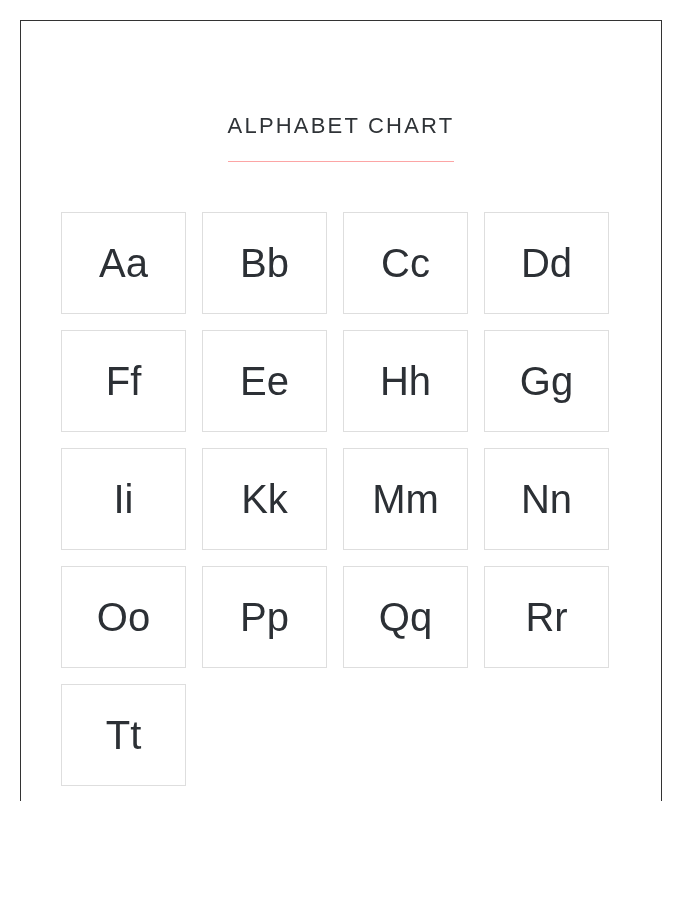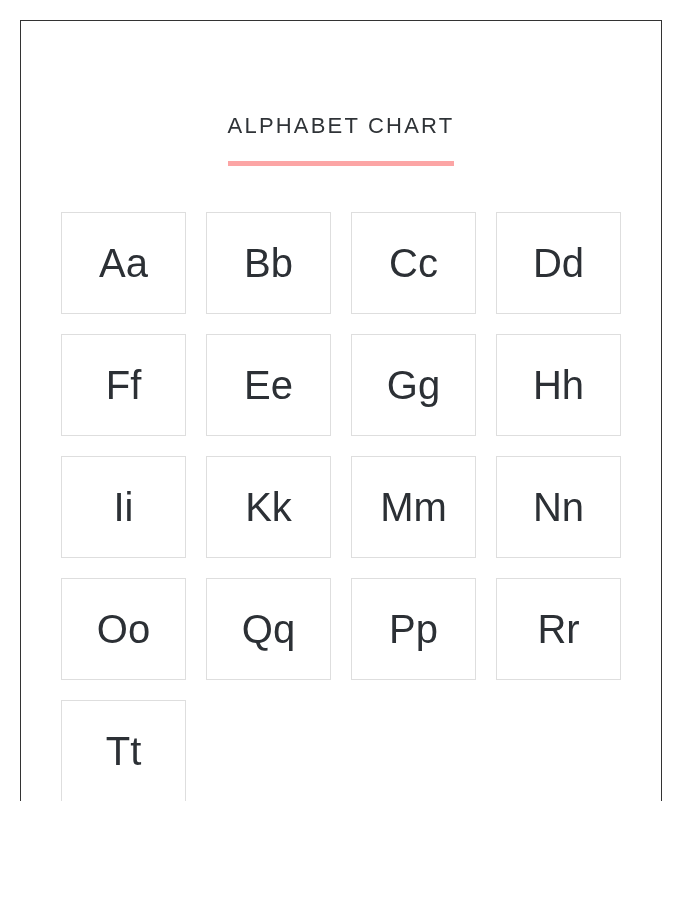--- a/index.html
+++ b/index.html
@@ -10,30 +10,30 @@
       width: 640px; min-height: 1000px;
       border: 1px solid #333;
       background: #fff;
       box-sizing: content-box;
     }
     .title-wrap { text-align: center; margin-top: 77px; }
     .title {
       display: inline-block;
       font-size: 22px; letter-spacing: 2.2px; color: #2f3337;
       padding-bottom: 22px;
-      border-bottom: 5px solid #fca5a5;
+      border-bottom: 1px solid #fca5a5;
       font-weight: normal;
       line-height: 26px;
     }
     .grid {
       position: absolute; left: 40px; top: 191px;
       display: grid;
       grid-template-columns: repeat(4, 125px);
       grid-auto-rows: 102px;
-      column-gap: 20px; row-gap: 20px;
+      column-gap: 20px; row-gap: 20px; gap: 16px;
     }
     .tile {
       box-sizing: border-box;
       border: 1px solid #dedede;
       display: flex; align-items: center; justify-content: center;
       font-size: 40px; color: #2c3035;
       background: #fff;
       cursor: pointer;
     }
   </style>
@@ -45,26 +45,26 @@
     <div class="title-wrap">
       <h1 class="title">ALPHABET CHART</h1>
     </div>
     <div class="grid">
       <div class="tile">Aa</div>
       <div class="tile">Bb</div>
       <div class="tile">Cc</div>
       <div class="tile">Dd</div>
       <div class="tile">Ff</div>
       <div class="tile">Ee</div>
+      <div class="tile">Hh</div>
       <div class="tile">Gg</div>
-      <div class="tile">Hh</div>
       <div class="tile">Ii</div>
       <div class="tile">Kk</div>
       <div class="tile">Mm</div>
       <div class="tile">Nn</div>
       <div class="tile">Oo</div>
+      <div class="tile">Pp</div>
       <div class="tile">Qq</div>
-      <div class="tile">Pp</div>
       <div class="tile">Rr</div>
       <div class="tile">Tt</div>
     </div>
   </div>
 </div>
 
 </body></html>

